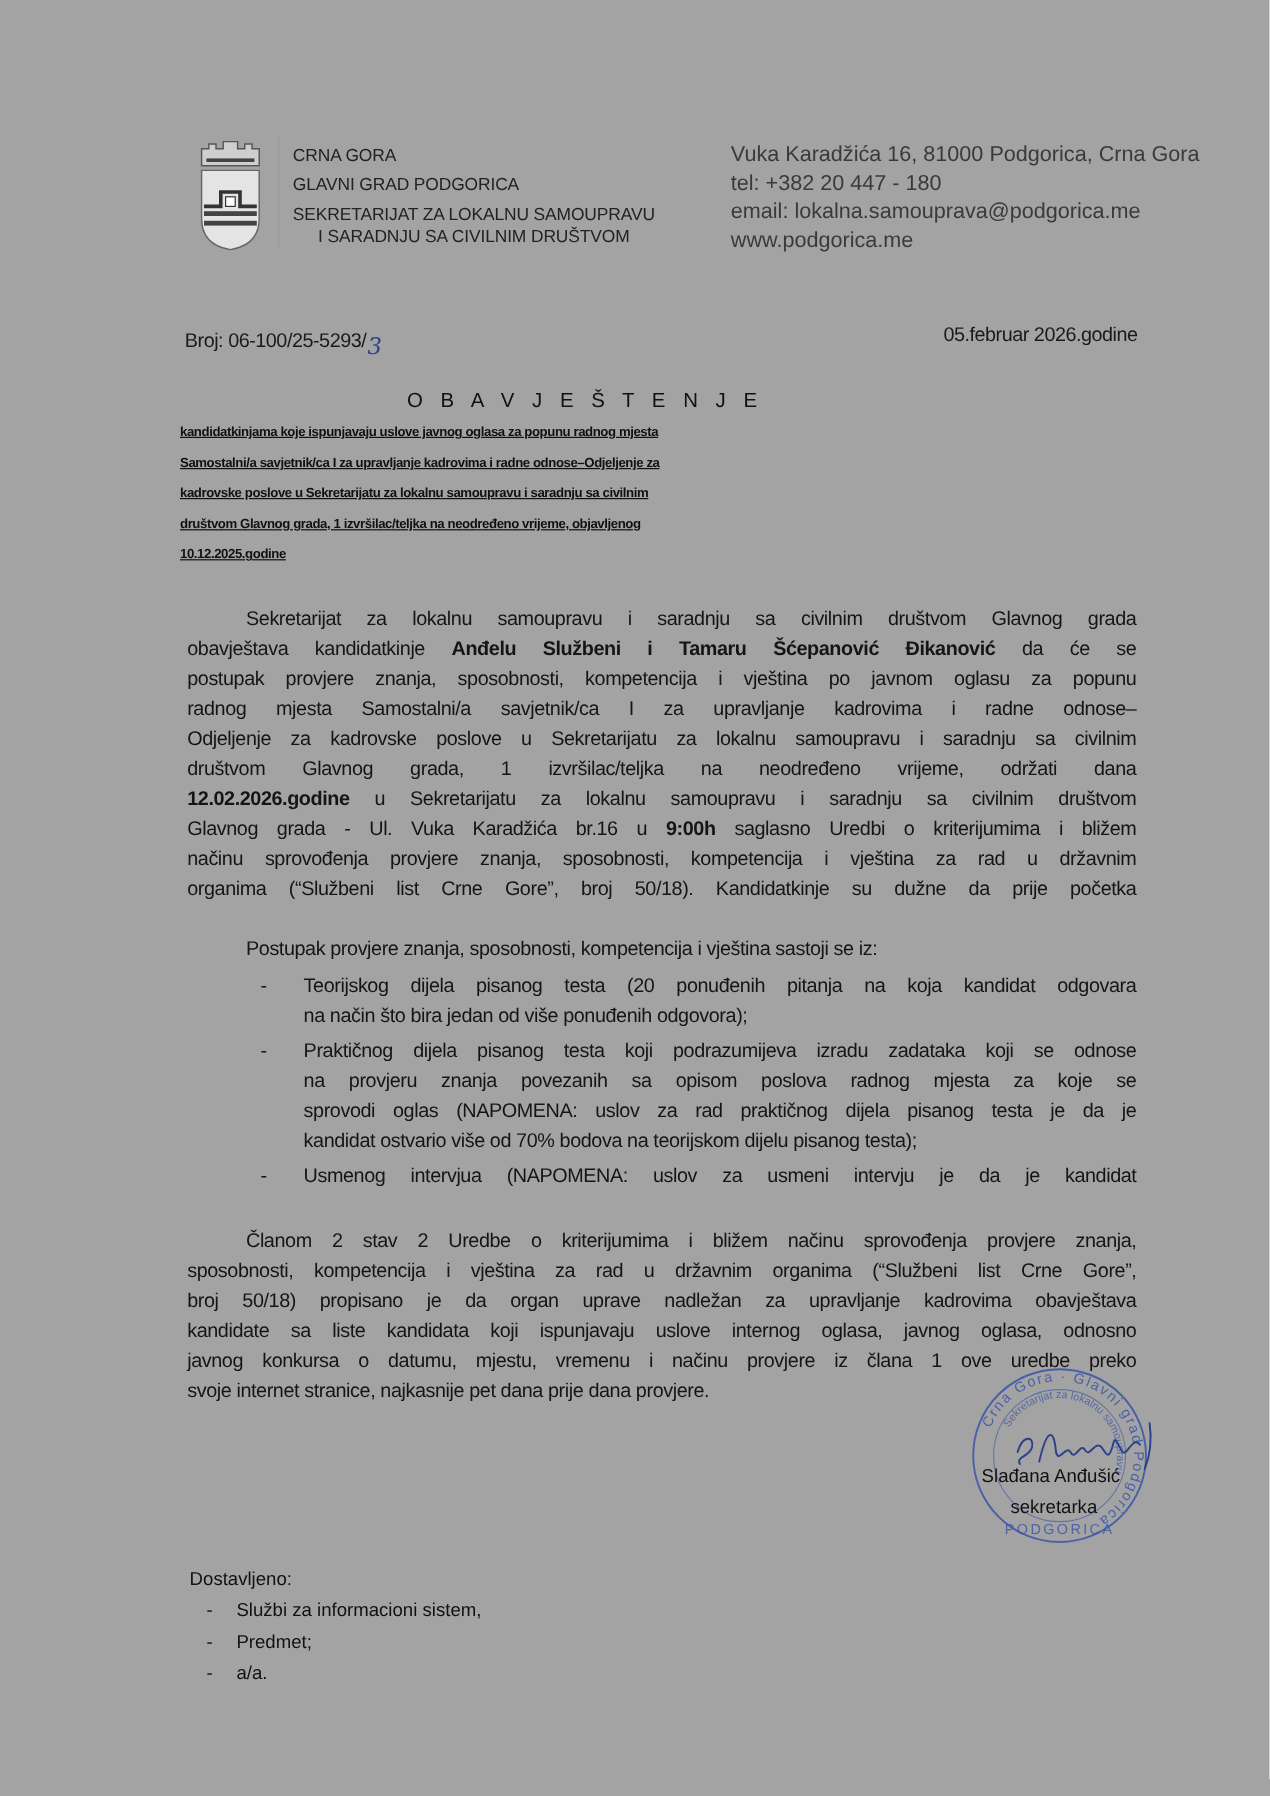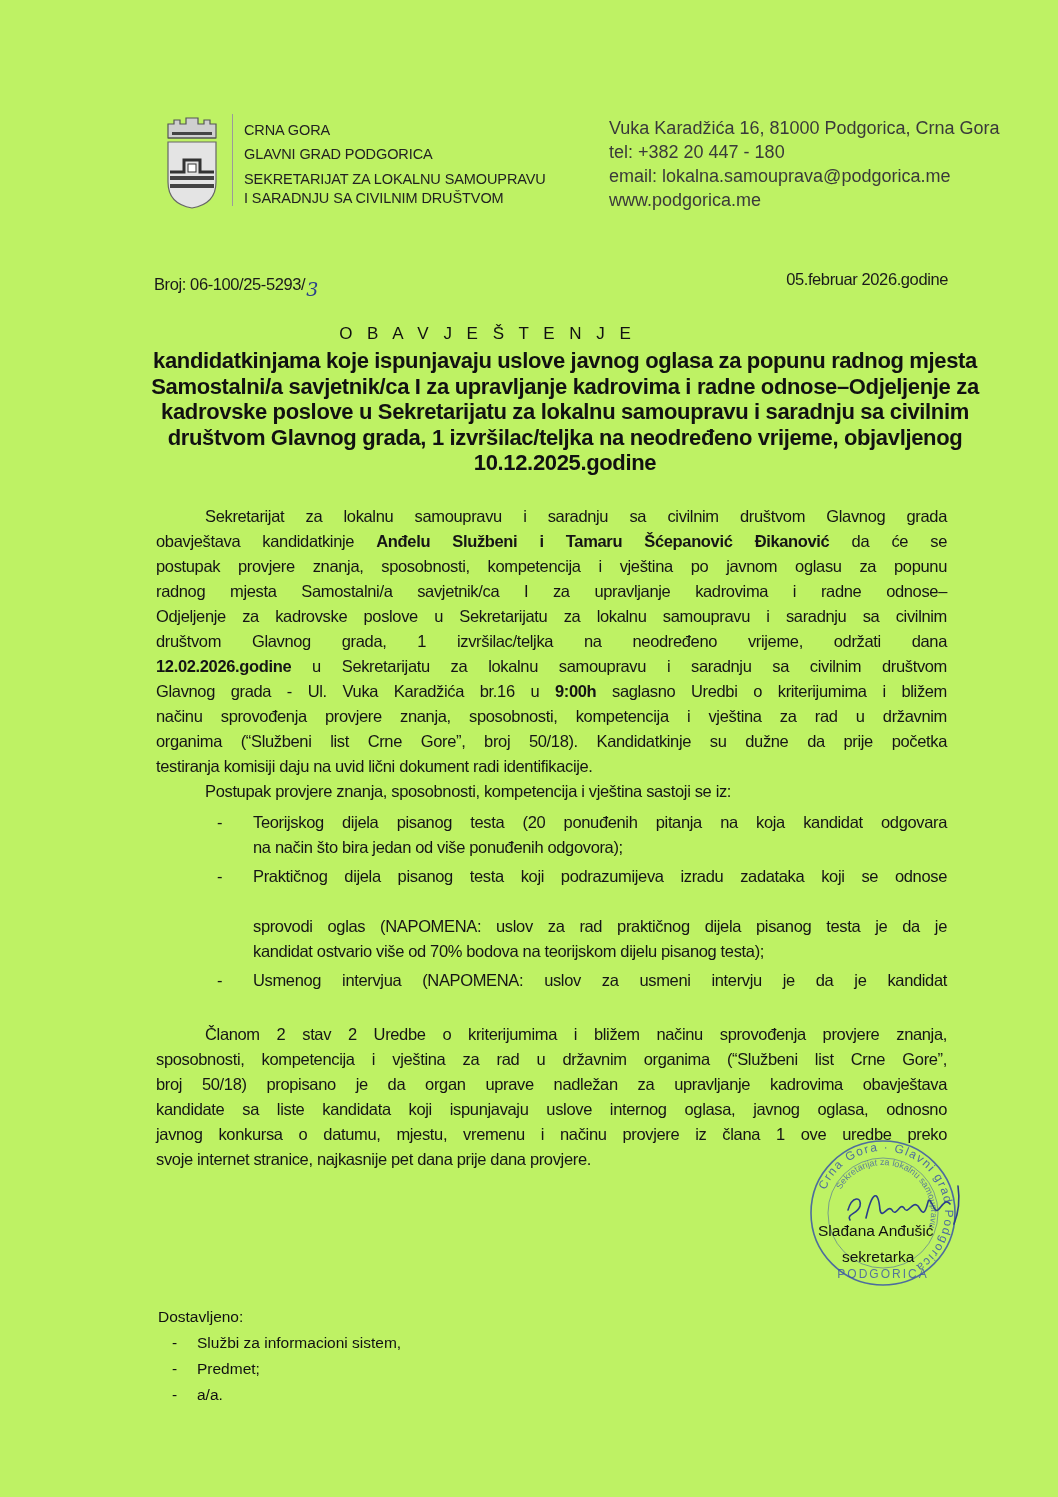--- a/index.html
+++ b/index.html
@@ -1,34 +1,34 @@
 <!DOCTYPE html>
 <html><head>
   <meta charset="utf-8">
   <style>
     html, body { margin: 0; padding: 0; background: #ffffff; }
     body { width: 1058px; height: 1497px; position: relative; overflow: hidden; color: #1a1a1a; }
-    .page { position: absolute; left: 0; top: 0; width: 1058px; height: 1497px; background: #bef264; }
+    .page { position: absolute; left: 0; top: 0; width: 1058px; height: 1497px; background: #a3a3a3; }
 
     
     .crest { position: absolute; left: 162px; top: 112px; width: 60px; height: 100px; }
     .vline { position: absolute; left: 232px; top: 114px; width: 1px; height: 92px; background: #9a9a9a; }
     .org { position: absolute; left: 244px; top: 118px; font-family: "Liberation Sans", sans-serif; font-size: 14.5px; line-height: 24px; color: #222; letter-spacing: -0.1px; }
     .org .l3 { margin-top: 0; line-height: 19px; padding-top: 4px; }
-    .org .l4 { line-height: 19px; }
+    .org .l4 { line-height: 19px; text-align: center; }
     .contact { position: absolute; left: 609px; top: 116px; font-family: "Liberation Sans", sans-serif; font-size: 18px; line-height: 24px; color: #3a3a3a; }
 
     
     .ref { position: absolute; left: 154px; top: 272px; font-family: "Liberation Sans", sans-serif; font-size: 16.5px; color: #1a1a1a; letter-spacing: -0.4px; }
     .ref .hand { font-family: "DejaVu Serif", serif; color: #2b3f8a; font-style: italic; font-size: 19px; position: relative; top: 6px; margin-left: 1px; }
     .date { position: absolute; right: 110px; top: 270px; font-family: "Liberation Sans", sans-serif; font-size: 16.5px; color: #1a1a1a; letter-spacing: -0.4px; }
 
     
     .title { position: absolute; left: 0; width: 975px; top: 324px; text-align: center; font-family: "Liberation Sans", sans-serif; font-size: 17px; letter-spacing: 5px; color: #111; }
-    .subtitle { position: absolute; left: 150px; width: 830px; top: 348px; text-align: center; font-family: "Liberation Sans", sans-serif; font-weight: bold; font-size: 22px; line-height: 25.6px; color: #111; letter-spacing: -0.35px; }
+    .subtitle { position: absolute; left: 150px; width: 830px; top: 348px; font-family: "Liberation Sans", sans-serif; font-weight: bold; font-size: 11px; line-height: 25.6px; color: #111; letter-spacing: -0.35px; text-decoration: underline; }
     .subtitle div { white-space: nowrap; }
 
     
     .body { position: absolute; left: 0; top: 0; width: 1058px; height: 1497px; font-family: "Liberation Sans", sans-serif; font-size: 16.5px; color: #151515; letter-spacing: -0.35px; }
     .ln { position: absolute; white-space: nowrap; line-height: 20px; }
     .j { text-align: justify; text-align-last: justify; }
     .b { font-weight: bold; }
     .dash { position: absolute; white-space: nowrap; line-height: 20px; }
 
     
@@ -101,30 +101,30 @@
     <div class="ln j" style="left:156px; width:791px; top:606px;">Odjeljenje za kadrovske poslove u Sekretarijatu za lokalnu samoupravu i saradnju sa civilnim</div>
     <div class="ln j" style="left:156px; width:791px; top:631px;">društvom Glavnog grada, 1 izvršilac/teljka na neodređeno vrijeme, održati dana</div>
     <div class="ln j" style="left:156px; width:791px; top:656px;">
       <span class="b">12.02.2026.godine</span><span> u Sekretarijatu za lokalnu samoupravu i saradnju sa civilnim društvom</span>
     </div>
     <div class="ln j" style="left:156px; width:791px; top:681px;">
       <span>Glavnog grada - Ul. Vuka Karadžića br.16 u </span><span class="b">9:00h</span><span> saglasno Uredbi o kriterijumima i bližem</span>
     </div>
     <div class="ln j" style="left:156px; width:791px; top:706px;">načinu sprovođenja provjere znanja, sposobnosti, kompetencija i vještina za rad u državnim</div>
     <div class="ln j" style="left:156px; width:791px; top:731px;">organima (“Službeni list Crne Gore”, broj 50/18). Kandidatkinje su dužne da prije početka</div>
-    <div class="ln" style="left:156px; top:756px;">testiranja komisiji daju na uvid lični dokument radi identifikacije.</div>
 
     <div class="ln" style="left:205px; top:781px;">Postupak provjere znanja, sposobnosti, kompetencija i vještina sastoji se iz:</div>
 
     <div class="dash" style="left:217px; top:812px;">-</div>
     <div class="ln j" style="left:253px; width:694px; top:812px;">Teorijskog dijela pisanog testa (20 ponuđenih pitanja na koja kandidat odgovara</div>
     <div class="ln" style="left:253px; top:837px;">na način što bira jedan od više ponuđenih odgovora);</div>
 
     <div class="dash" style="left:217px; top:866px;">-</div>
     <div class="ln j" style="left:253px; width:694px; top:866px;">Praktičnog dijela pisanog testa koji podrazumijeva izradu zadataka koji se odnose</div>
+    <div class="ln j" style="left:253px; width:694px; top:891px;">na provjeru znanja povezanih sa opisom poslova radnog mjesta za koje se</div>
     <div class="ln j" style="left:253px; width:694px; top:916px;">sprovodi oglas (NAPOMENA: uslov za rad praktičnog dijela pisanog testa je da je</div>
     <div class="ln" style="left:253px; top:941px;">kandidat ostvario više od 70% bodova na teorijskom dijelu pisanog testa);</div>
 
     <div class="dash" style="left:217px; top:970px;">-</div>
     <div class="ln j" style="left:253px; width:694px; top:970px;">Usmenog intervjua (NAPOMENA: uslov za usmeni intervju je da je kandidat</div>
 
     <div class="ln j" style="left:205px; width:742px; top:1024px;">Članom 2 stav 2 Uredbe o kriterijumima i bližem načinu sprovođenja provjere znanja,</div>
     <div class="ln j" style="left:156px; width:791px; top:1049px;">sposobnosti, kompetencija i vještina za rad u državnim organima (“Službeni list Crne Gore”,</div>
     <div class="ln j" style="left:156px; width:791px; top:1074px;">broj 50/18) propisano je da organ uprave nadležan za upravljanje kadrovima obavještava</div>
     <div class="ln j" style="left:156px; width:791px; top:1099px;">kandidate sa liste kandidata koji ispunjavaju uslove internog oglasa, javnog oglasa, odnosno</div>

